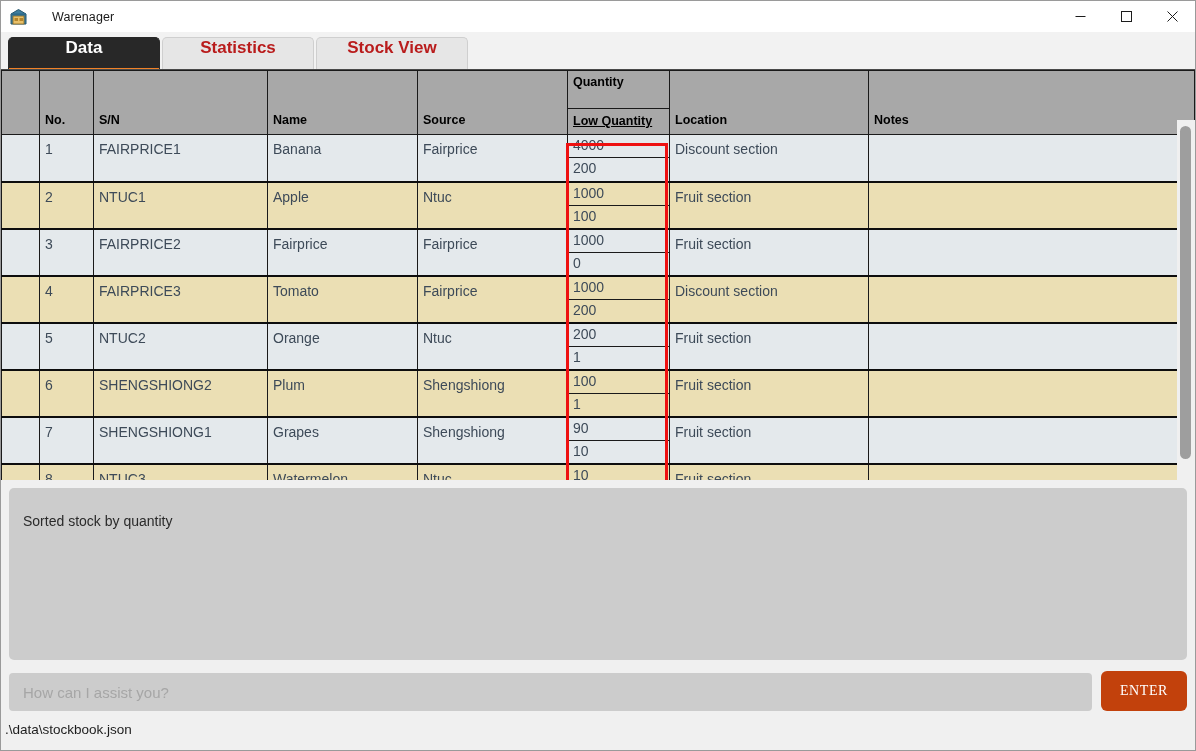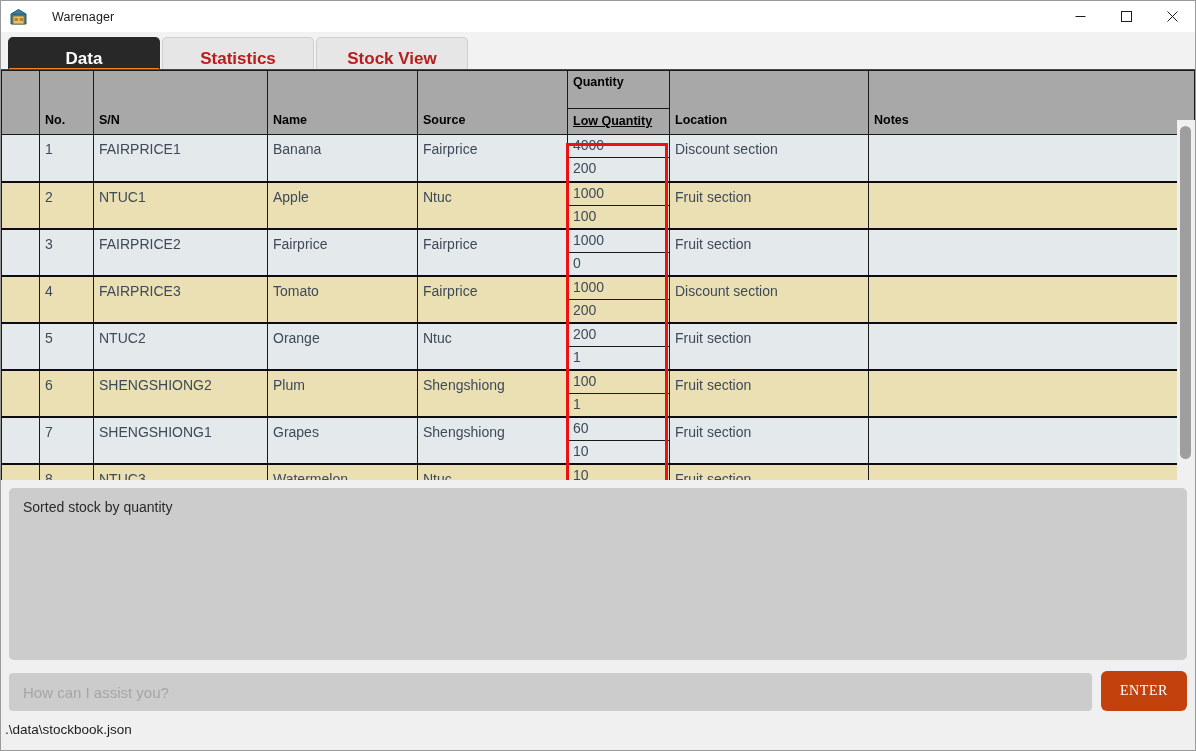--- a/index.html
+++ b/index.html
@@ -43,21 +43,21 @@
     flex: 0 0 37px;
     height: 37px;
     background: #f2f2f2;
     display: flex; align-items: flex-end;
     padding-left: 7px;
     position: relative;
   }
   .tab {
     height: 32px;
     min-width: 152px;
-    display: flex; align-items: flex-end; justify-content: center;
+    display: flex; align-items: flex-start; justify-content: center;
     font-size: 17px; font-weight: bold;
     border-radius: 5px 5px 0 0;
     margin-right: 2px;
     position: relative;
     padding: 0 16px;
   }
   .tab.inactive {
     background: #e6e6e6;
     color: #b91c1c;
     border: 1px solid #cfcfcf;
@@ -189,21 +189,21 @@
     border-right: 1px solid #1a1a1a;
     z-index: 5;
   }
 
   
   .logpanel {
     margin: 8px 8px 0 8px;
     flex: 0 0 172px;
     background: #cccccc;
     border-radius: 5px;
-    padding: 11px 14px;
+    padding: 25px 14px;
     font-size: 14px;
     color: #2a2a2a;
     overflow: hidden;
   }
 
   
   .promptrow {
     display: flex; align-items: flex-end;
     padding: 11px 8px 9px 8px;
     gap: 9px;
@@ -494,21 +494,21 @@
           <td>
               <span class="pad">SHENGSHIONG1</span>
             </td>
           <td>
               <span class="pad">Grapes</span>
             </td>
           <td>
               <span class="pad">Shengshiong</span>
             </td>
           <td class="qty-cell">
-            <span class="q1">60</span>
+            <span class="q1">90</span>
             <span class="q2">10</span>
           </td>
           <td>
               <span class="pad">Fruit section</span>
             </td>
           <td>
               <span class="pad"></span>
             </td>
         </tr>
         <tr class="even">

